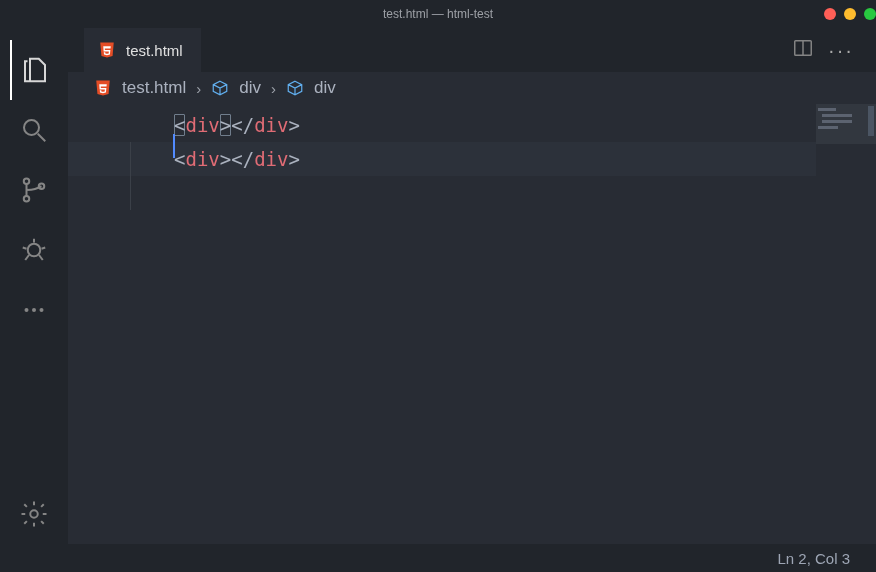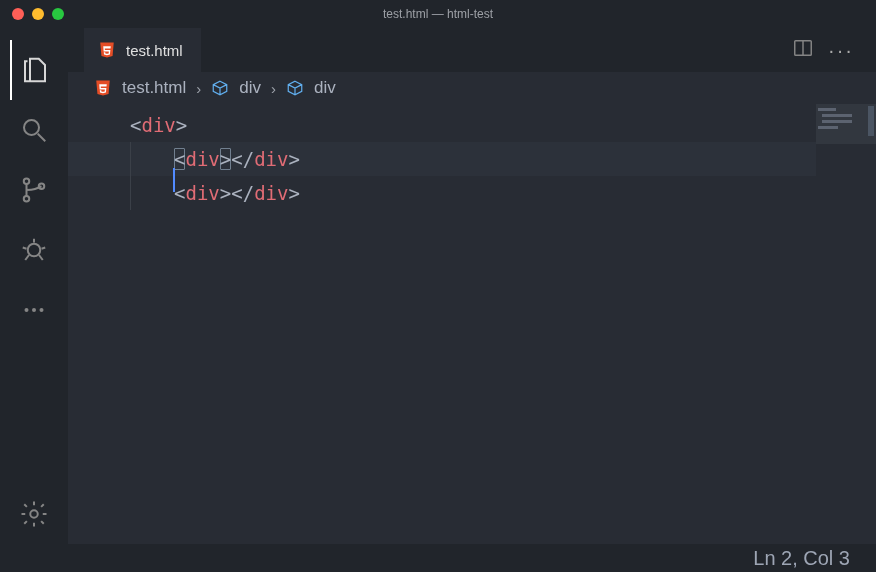--- a/index.html
+++ b/index.html
@@ -12,20 +12,21 @@
       overflow: hidden;
       position: relative;
     }
     
     .titlebar {
       height: 28px;
       background: #21252b;
       display: flex;
       align-items: center;
       position: relative;
+      justify-content: flex-end;
     }
     .traffic-lights {
       display: flex;
       gap: 8px;
       padding-left: 12px;
     }
     .traffic-light { width: 12px; height: 12px; border-radius: 50%; }
     .tl-close { background: #ff5f57; }
     .tl-min   { background: #febc2e; }
     .tl-max   { background: #28c840; }
@@ -176,21 +177,21 @@
     
     .statusbar {
       position: absolute;
       bottom: 0; left: 0; right: 0;
       height: 28px;
       background: #21252b;
       display: flex;
       align-items: center;
       justify-content: flex-end;
       padding-right: 26px;
-      font-size: 20px;
+      font-size: 15px;
       color: #9da5b4;
     }
     .html5-badge {
       display: inline-flex;
     }
     .bracket-box {
       outline: 1px solid rgba(160,180,200,0.6);
       outline-offset: -1px;
       border-radius: 1px;
     }
@@ -293,21 +294,20 @@
     <svg class="block-icon" viewBox="0 0 24 24">
         <path fill="none" stroke="#61afef" stroke-width="1.6" d="M12 3l9 4.5v9L12 21l-9-4.5v-9z M3 7.5l9 4.5 9-4.5 M12 12v9"></path>
       </svg>
     <span>div</span>
   </div>
 
   <div class="editor">
     <div class="hl-line"></div>
     <div class="guide2"></div>
 
-    <div class="code-line"><span class="punct">&lt;</span><span class="tagname">div</span><span class="punct">&gt;</span></div>
 
     <div class="code-line" style="padding-left:44px; position:relative; z-index:1;"><span class="cursor-mark"></span><span class="punct bracket-box">&lt;</span><span class="tagname">div</span><span class="punct bracket-box">&gt;</span><span class="punct">&lt;/</span><span class="tagname">div</span><span class="punct">&gt;</span></div>
 
     <div class="code-line" style="padding-left:44px;"><span class="punct">&lt;</span><span class="tagname">div</span><span class="punct">&gt;</span><span class="punct">&lt;/</span><span class="tagname">div</span><span class="punct">&gt;</span></div>
 
 
     <div class="minimap">
       <div class="mm-hl"></div>
       <div class="mm-line" style="top:4px; left:2px; width:18px;"></div>
       <div class="mm-line" style="top:10px; left:6px; width:30px;"></div>

